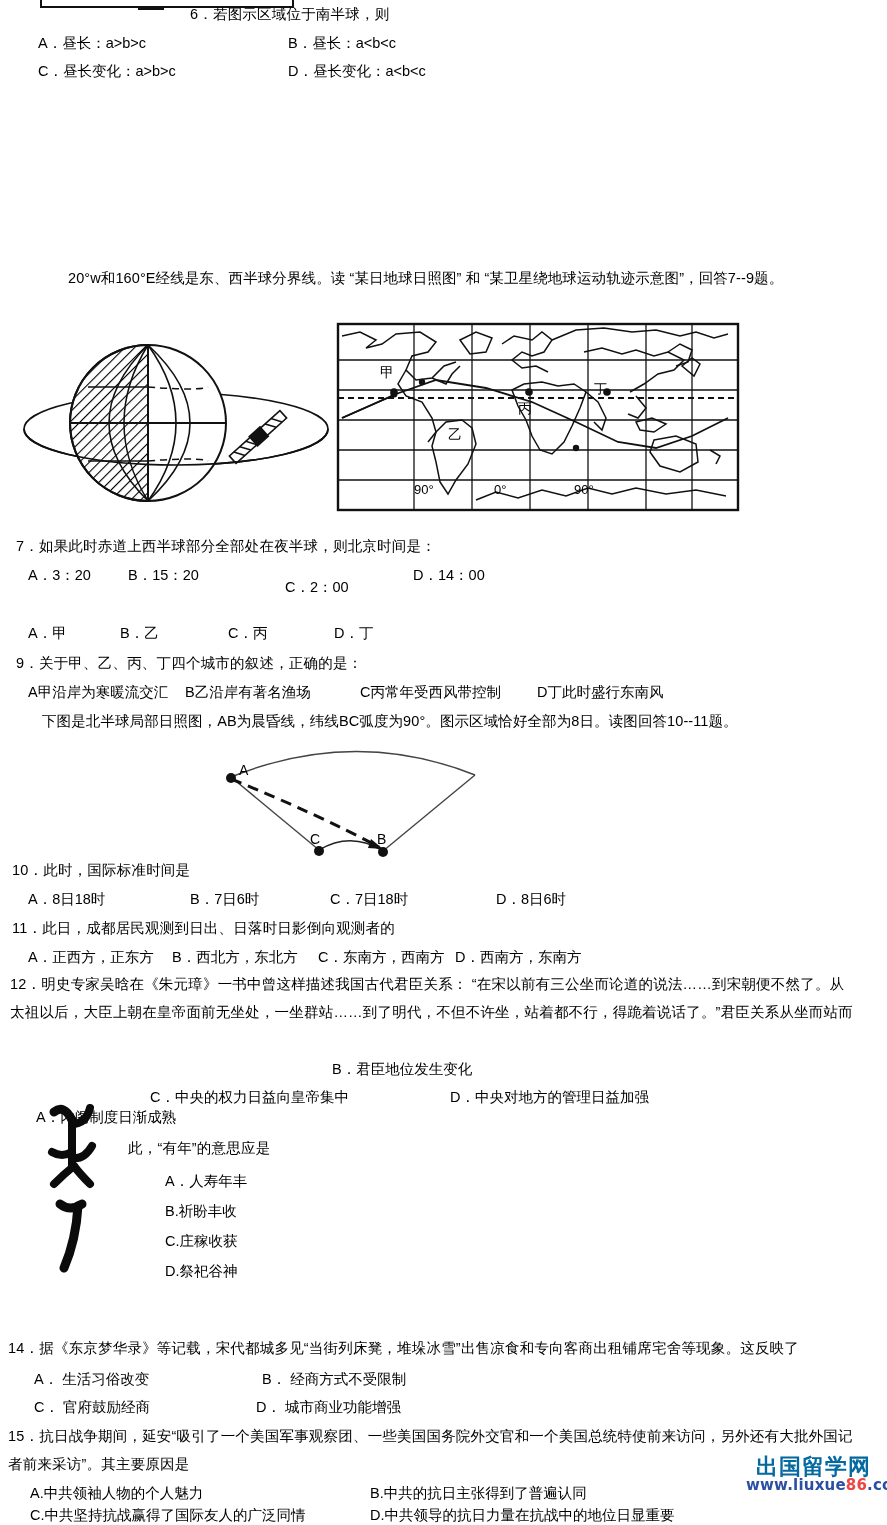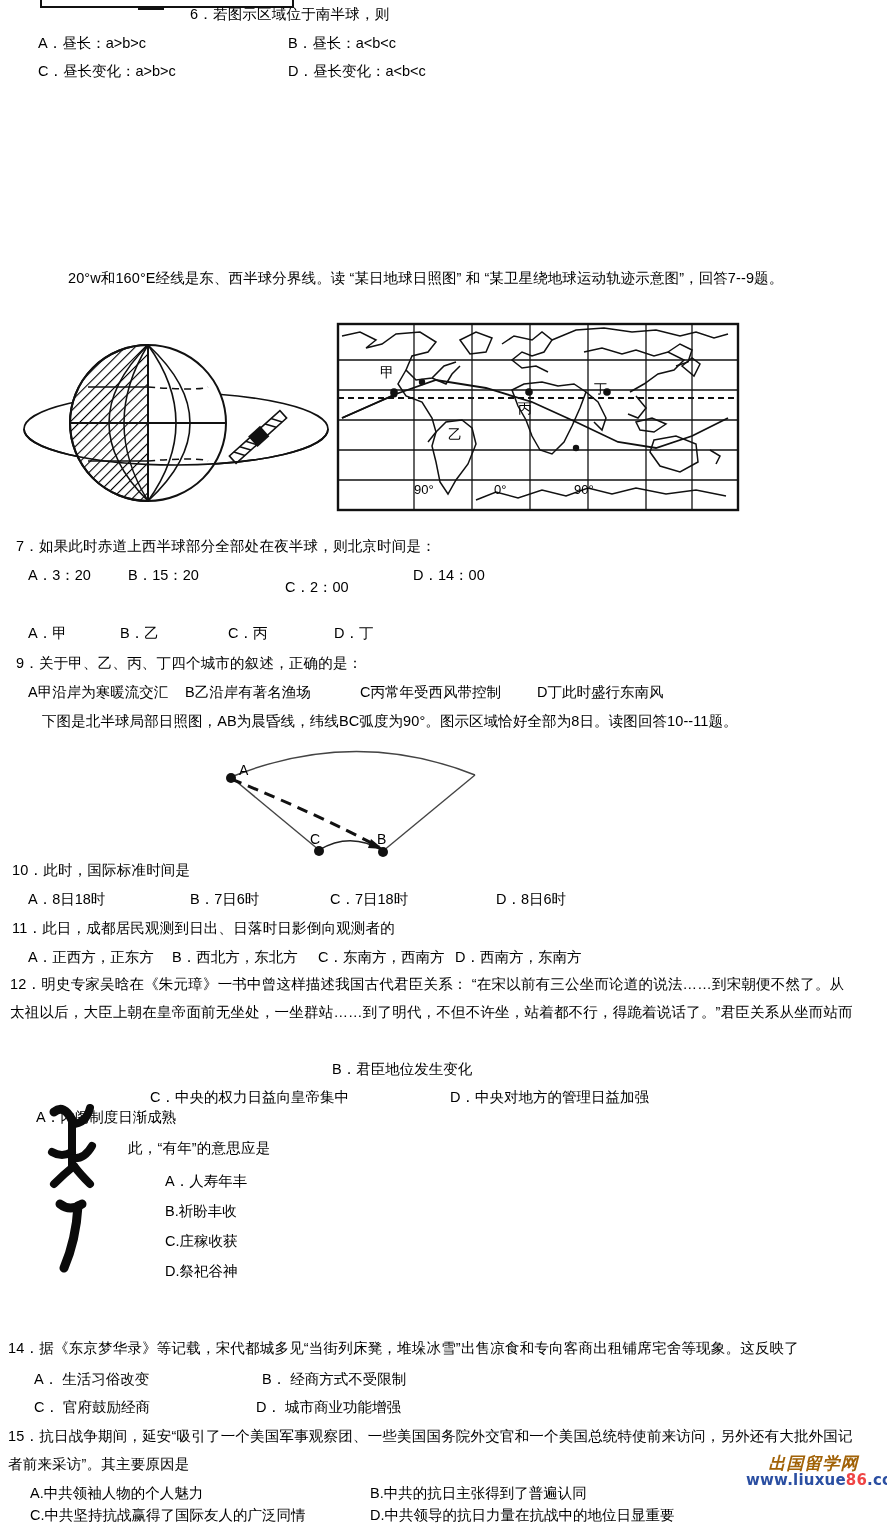--- a/index.html
+++ b/index.html
@@ -64,26 +64,25 @@
   .oracle { left: 42px; top: 1100px; width: 70px; height: 175px; }
 
   
   .wm {
     left: 746px; top: 1455px;
     width: 135px;
     text-align: center;
     line-height: 1.05;
   }
   .wm-cn {
-    font-size: 17px;
+    font-size: 22px;
     font-weight: bold;
-    color: #a16207;
+    color: #0369a1;
     letter-spacing: 1px;
     font-family: "DejaVu Sans", sans-serif;
-    font-style: italic;
   }
   .wm-url {
     font-size: 15px;
     font-weight: bold;
     color: #2b4fa2;
     letter-spacing: 0.2px;
     font-family: "DejaVu Sans", sans-serif;
   }
   .wm-86 { color: #ef4444; }
 </style>

